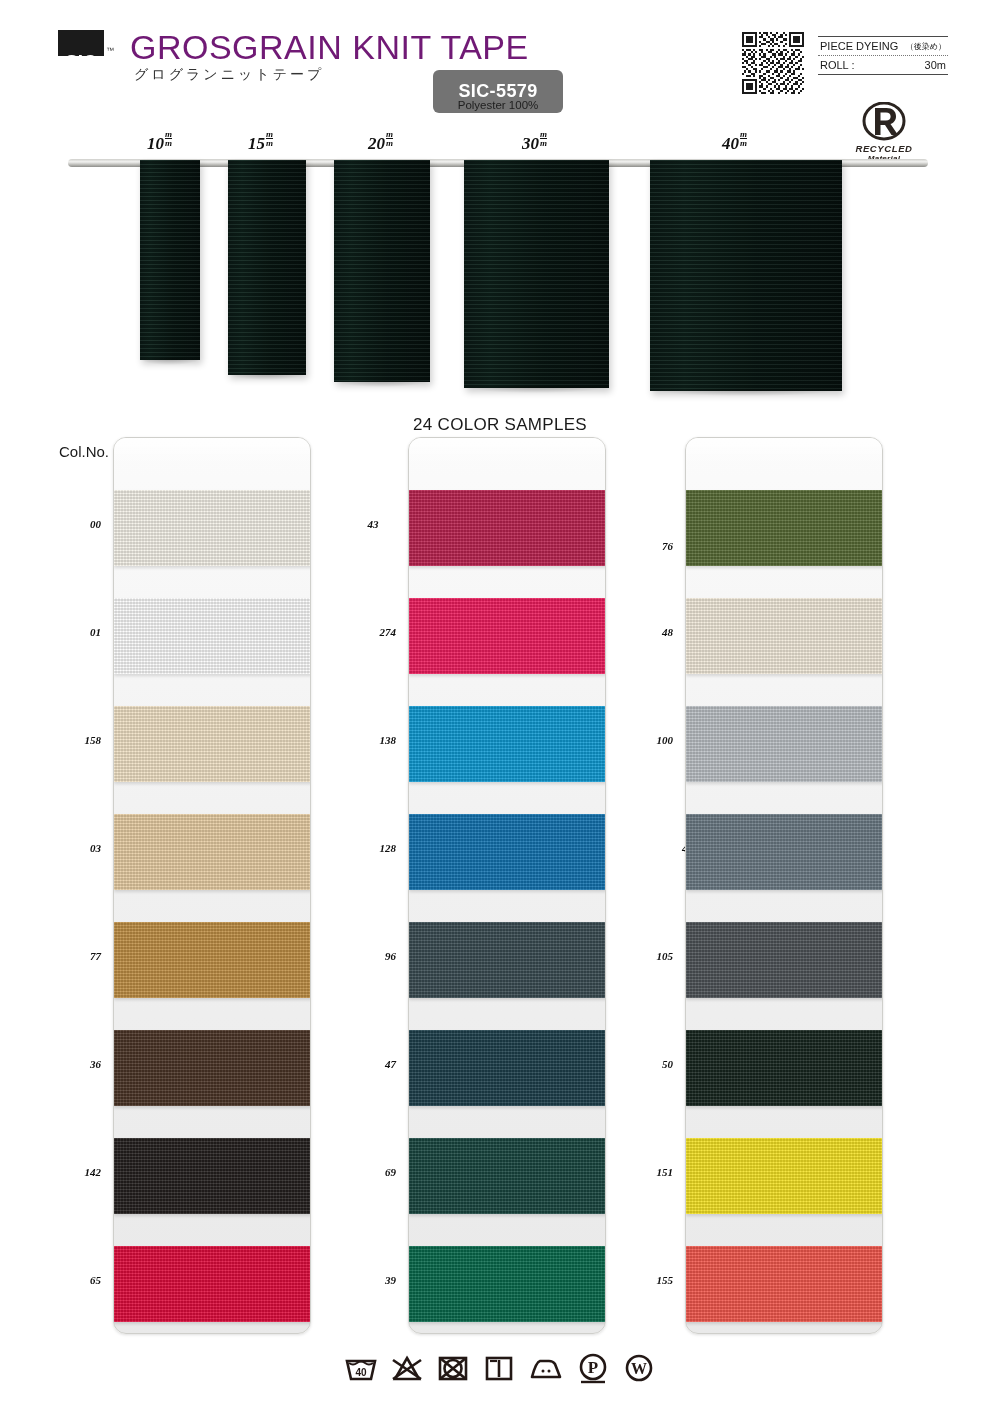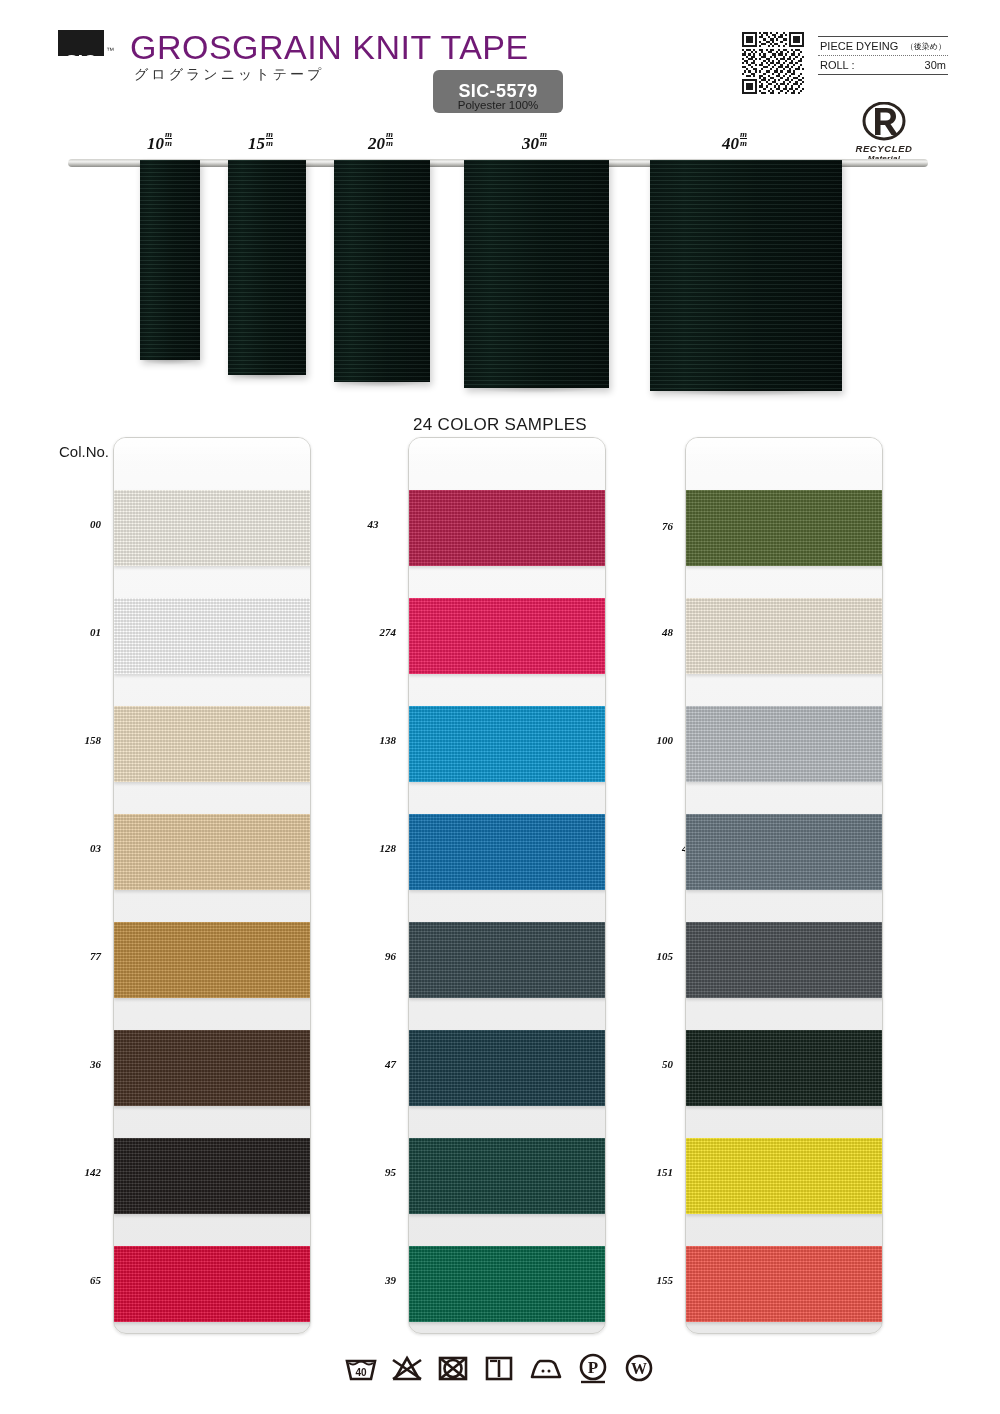--- a/index.html
+++ b/index.html
@@ -524,21 +524,21 @@
       <div class="swatch-band" title="42" style="top: 808px; height: 76px; background: rgb(224, 11, 60);">
         <div class="weave"></div>
       </div>
     </div>
     <div class="col-number" style="left: 350px; top: 518px; text-align: center;">43</div>
     <div class="col-number" style="left: 350px; top: 626px;">274</div>
     <div class="col-number" style="left: 350px; top: 734px;">138</div>
     <div class="col-number" style="left: 350px; top: 842px;">128</div>
     <div class="col-number" style="left: 350px; top: 950px;">96</div>
     <div class="col-number" style="left: 350px; top: 1058px;">47</div>
-    <div class="col-number" style="left: 350px; top: 1166px;">95</div>
+    <div class="col-number" style="left: 350px; top: 1166px;">69</div>
     <div class="col-number" style="left: 350px; top: 1274px;">39</div>
     <div class="swatch-card" style="left: 408px;">
       <div class="card-gloss"></div>
       <div class="swatch-band" title="43" style="top: 52px; height: 76px; background: rgb(187, 34, 80);">
         <div class="weave"></div>
       </div>
       <div class="swatch-band" title="156" style="top: 160px; height: 76px; background: rgb(239, 28, 94);">
         <div class="weave"></div>
       </div>
       <div class="swatch-band" title="138" style="top: 268px; height: 76px; background: rgb(14, 155, 212);">
@@ -553,21 +553,21 @@
       <div class="swatch-band" title="47" style="top: 592px; height: 76px; background: rgb(29, 63, 75);">
         <div class="weave"></div>
       </div>
       <div class="swatch-band" title="95" style="top: 700px; height: 76px; background: rgb(24, 70, 63);">
         <div class="weave"></div>
       </div>
       <div class="swatch-band" title="39" style="top: 808px; height: 76px; background: rgb(7, 105, 75);">
         <div class="weave"></div>
       </div>
     </div>
-    <div class="col-number" style="left: 627px; top: 520px; text-align: right;">76</div>
+    <div class="col-number" style="left: 627px; top: 540px; text-align: right;">76</div>
     <div class="col-number" style="left: 627px; top: 626px;">48</div>
     <div class="col-number" style="left: 627px; top: 734px;">100</div>
     <div class="col-number" style="left: 647px; top: 842px;">49</div>
     <div class="col-number" style="left: 627px; top: 950px;">105</div>
     <div class="col-number" style="left: 627px; top: 1058px;">50</div>
     <div class="col-number" style="left: 627px; top: 1166px;">151</div>
     <div class="col-number" style="left: 627px; top: 1274px;">155</div>
     <div class="swatch-card" style="left: 685px;">
       <div class="card-gloss"></div>
       <div class="swatch-band" title="76" style="top: 52px; height: 76px; background: rgb(87, 107, 53);">

